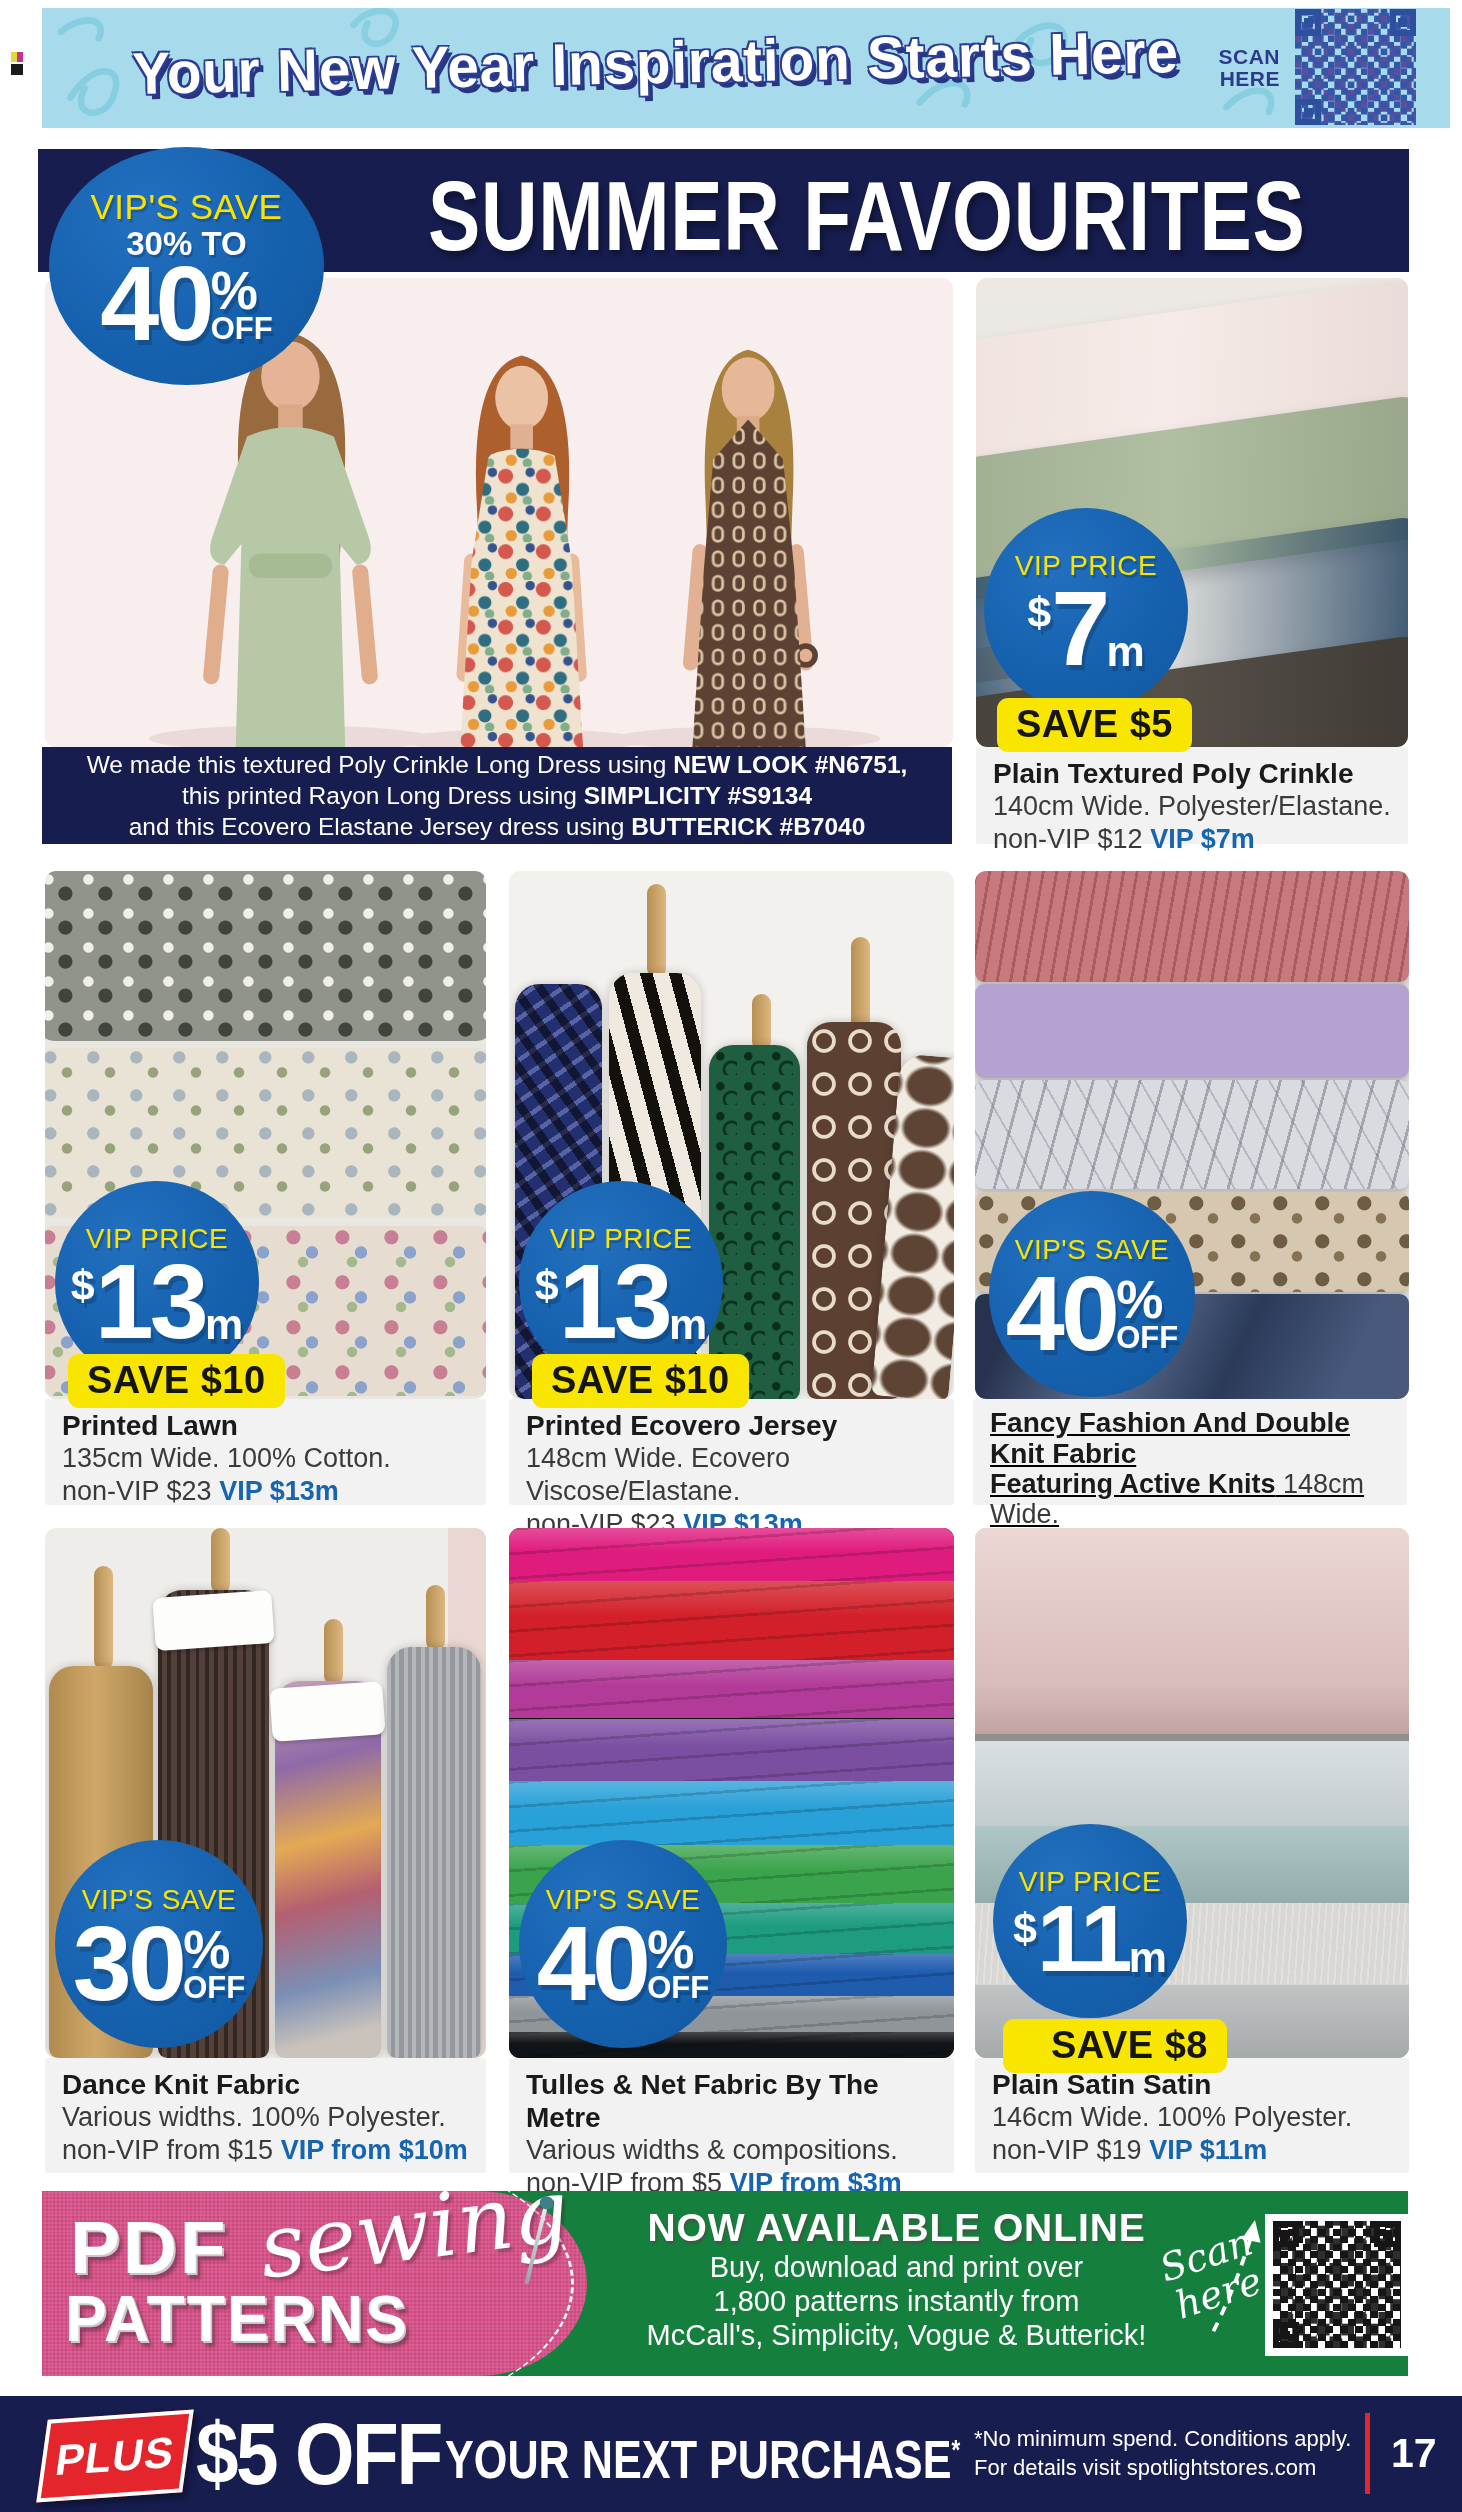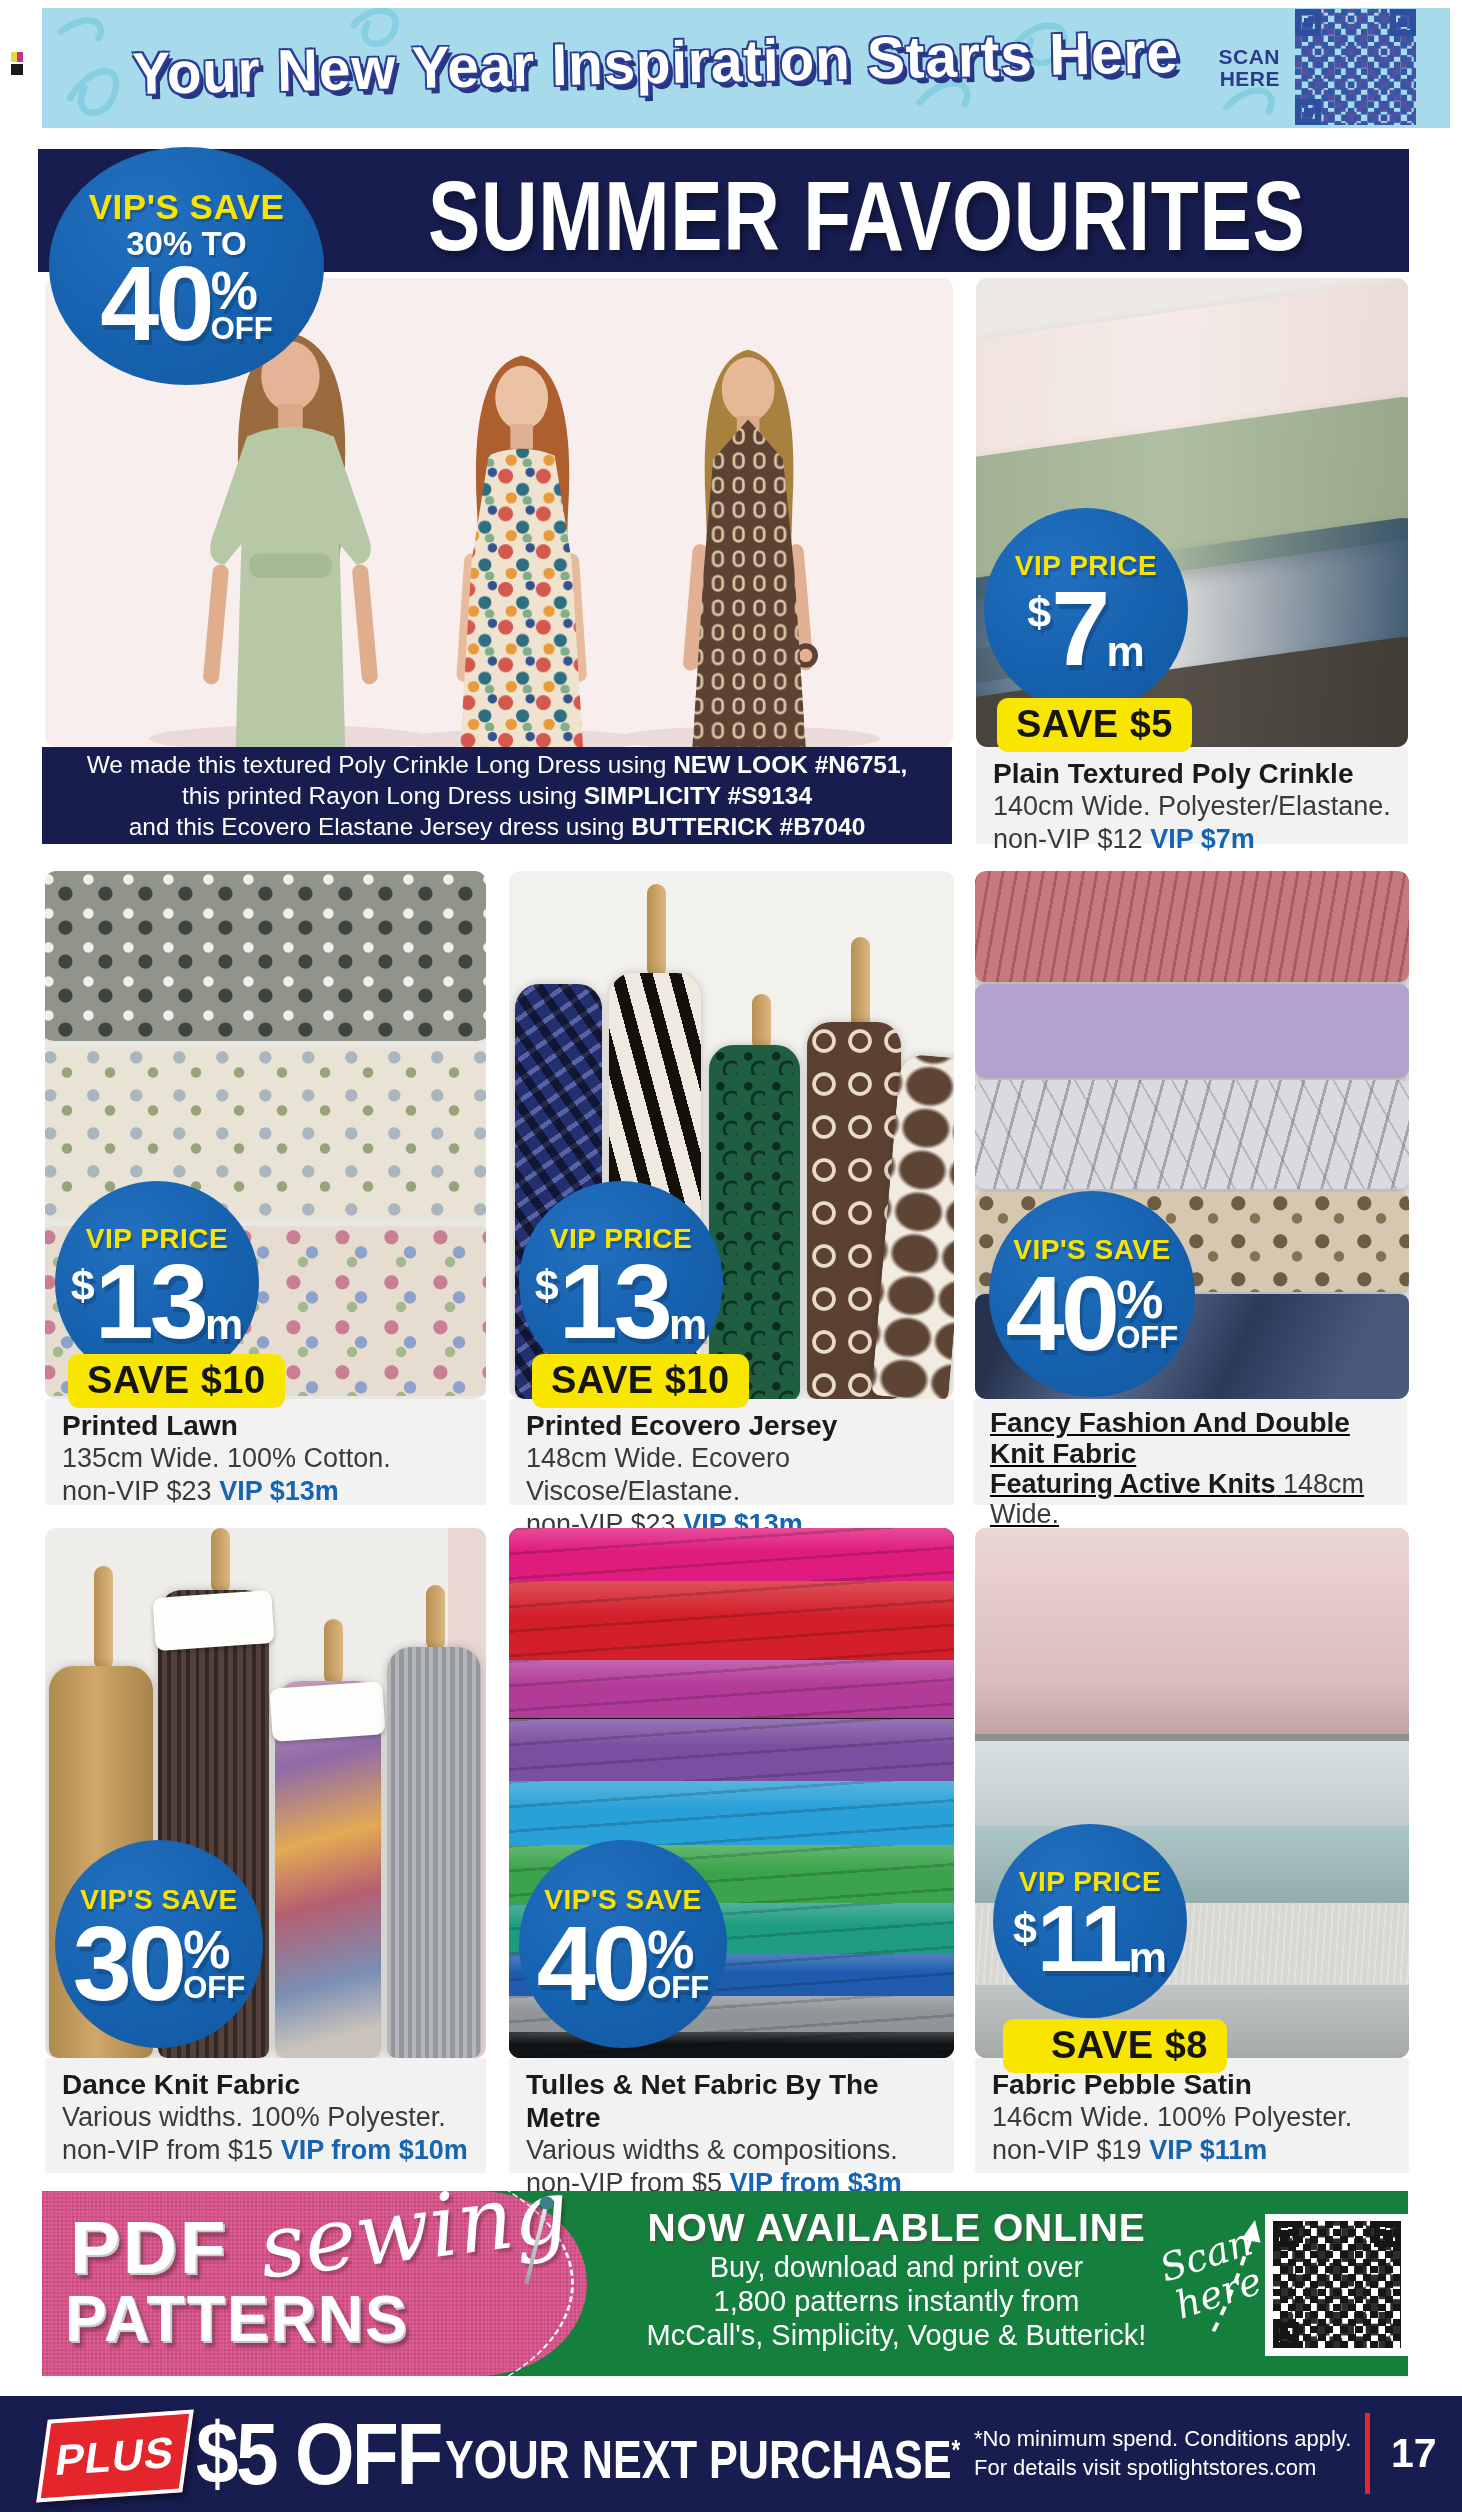--- a/index.html
+++ b/index.html
@@ -32,21 +32,21 @@
   
   .summer-band{position:absolute;left:38px;top:149px;width:1371px;height:123px;background:#171d4f;}
   .summer-title{position:absolute;left:283px;right:19px;top:11.3px;text-align:center;color:#fff;
     font-size:98px;font-weight:bold;letter-spacing:0.9px;transform:scaleX(.8);
     text-shadow:3.8px 4.7px 7.5px rgba(0,0,0,.35);white-space:nowrap;}
 
   
   .b-circle{position:absolute;border-radius:50%;color:#fff;z-index:6;
     background:radial-gradient(circle at 35% 28%,#2270bf,#1560ad 60%,#13579e);
     display:flex;flex-direction:column;align-items:center;justify-content:center;text-align:center;}
-  .bp-label{color:#f8e400;font-weight:bold;font-size:28px;letter-spacing:0.5px;text-shadow:1.9px 2.8px 0 rgba(0,0,0,.18);}
+  .bp-label{color:#f8e400;font-weight:normal;font-size:28px;letter-spacing:0.5px;text-shadow:1.9px 2.8px 0 rgba(0,0,0,.18);}
   .bp-row{display:flex;align-items:flex-start;line-height:.8;margin-top:3.8px;text-shadow:2.8px 4.7px 0 rgba(0,0,0,.18);}
   .bp-cur{font-size:43px;font-weight:bold;margin-top:9.4px;}
   .bp-amt{font-size:106px;font-weight:bold;letter-spacing:-3.8px;}
   .bp-unit{font-size:43px;font-weight:bold;align-self:flex-end;margin-bottom:1.9px;}
   .pct-row{display:flex;align-items:flex-start;line-height:.78;margin-top:5.7px;text-shadow:2.8px 4.7px 0 rgba(0,0,0,.18);}
   .pct-num{font-size:106px;font-weight:bold;letter-spacing:-3.8px;}
   .pct-col{display:flex;flex-direction:column;align-items:flex-start;margin-top:5.7px;}
   .pct-sign{font-size:53px;font-weight:bold;line-height:.85;}
   .pct-off{font-size:31px;font-weight:bold;line-height:1;}
   .hero-badge{left:49px;top:147px;width:275px;height:238px;}
@@ -416,21 +416,21 @@
   <div class="b-circle" style="left:993px;top:1824px;width:194px;height:194px;">
     <div class="bp-label">VIP PRICE</div>
     <div class="bp-row">
       <span class="bp-cur">$</span>
         <span class="bp-amt" style="font-size:94px;">11</span>
         <span class="bp-unit">m</span>
     </div>
   </div>
   <div class="save-pill" style="left:1003px;top:2019px;padding-left:48px;">SAVE $8</div>
   <div class="info" style="left:975px;top:2058px;width:434px;height:115px;">
-    <div class="t">Fabric Pebble Satin</div>
+    <div class="t">Plain Satin Satin</div>
     <div class="d">146cm Wide. 100% Polyester.</div>
     <div class="d"><span>non-VIP $19 </span><span class="vip">VIP $11m</span></div>
   </div>
 
   <div class="pdf-banner">
     <div class="pdf-left">
       <div class="pdf-stitch"></div>
       <div class="pdf-w1">PDF</div>
       <div class="pdf-w2">sewing</div>
       <div class="pdf-w3">PATTERNS</div>

